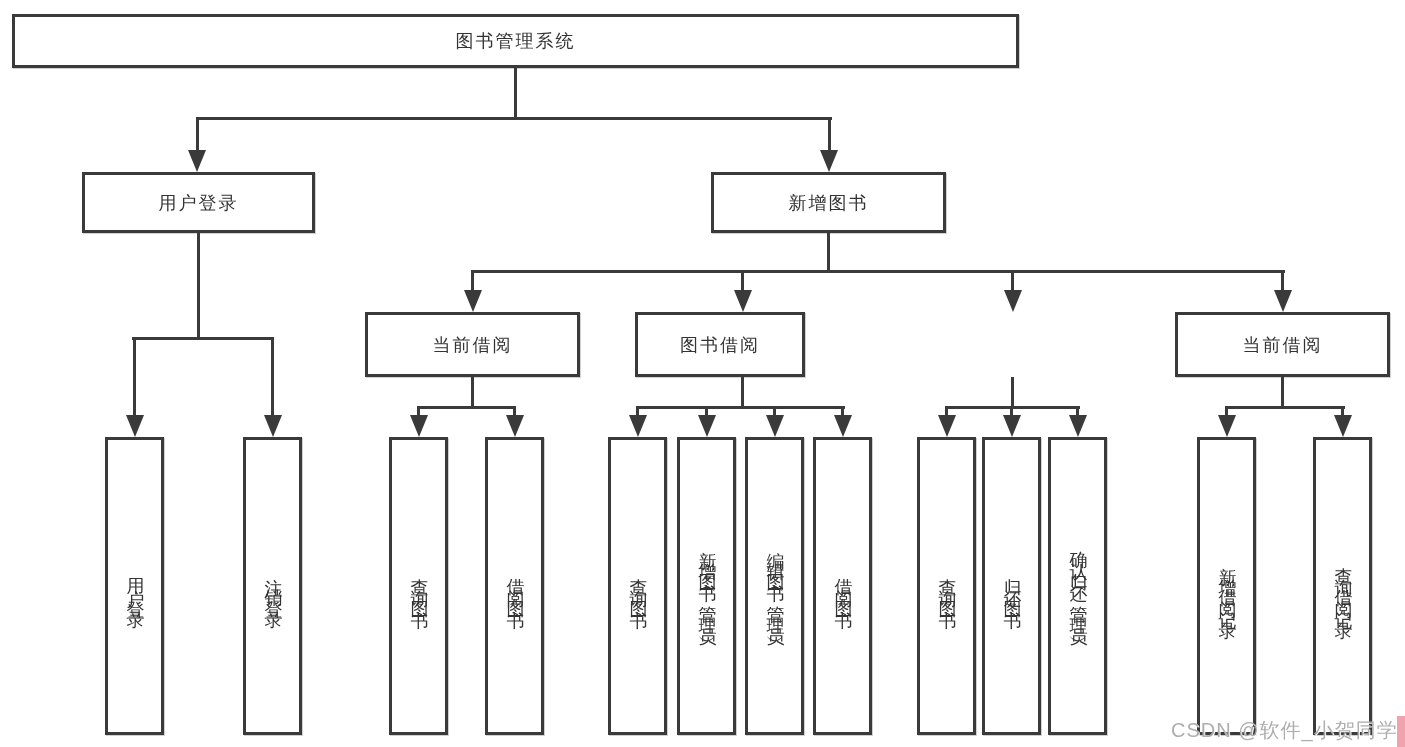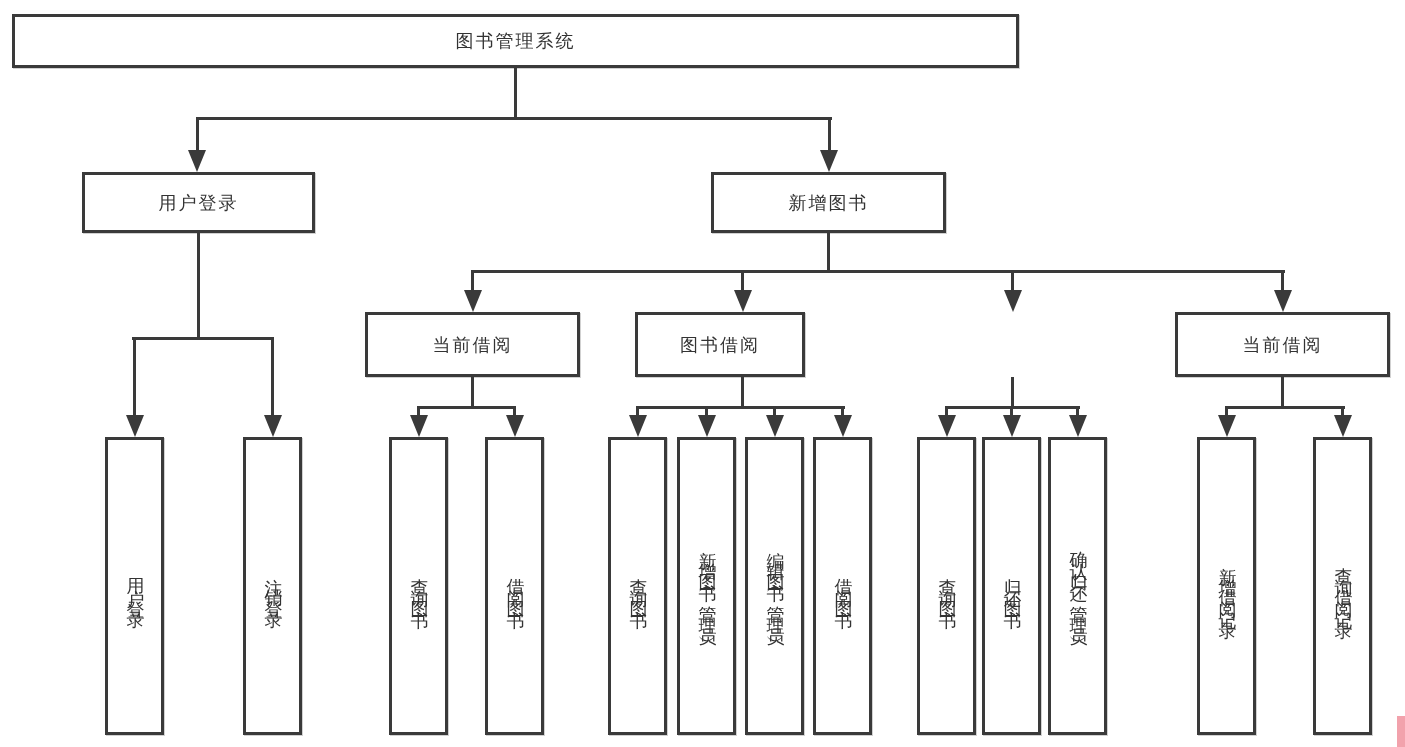--- a/index.html
+++ b/index.html
@@ -150,14 +150,15 @@
   <div class="arr" style="left:1218px;top:415px;"></div>
   <div class="arr" style="left:1334px;top:415px;"></div>
   <div class="box bv" style="left:1197px;top:437px;width:59px;height:298px;">
     <span>新增借阅记录</span>
   </div>
   <div class="box bv" style="left:1313px;top:437px;width:59px;height:298px;">
     <span>查询借阅记录</span>
   </div>
 
   <div class="wm-strip"></div>
+  <div class="watermark">CSDN @软件_小贺同学</div>
 
 </div>
 
 </body></html>

